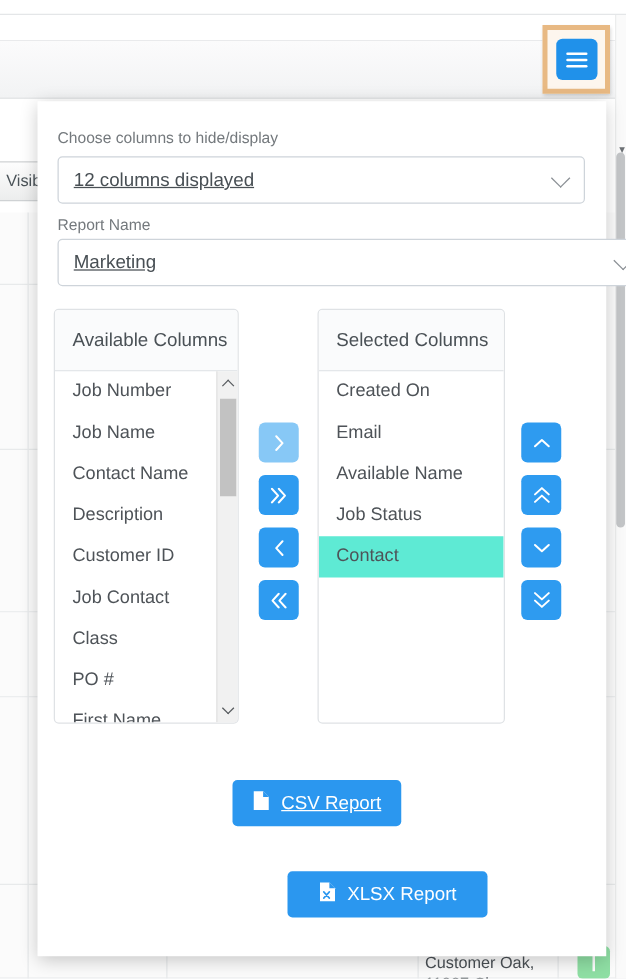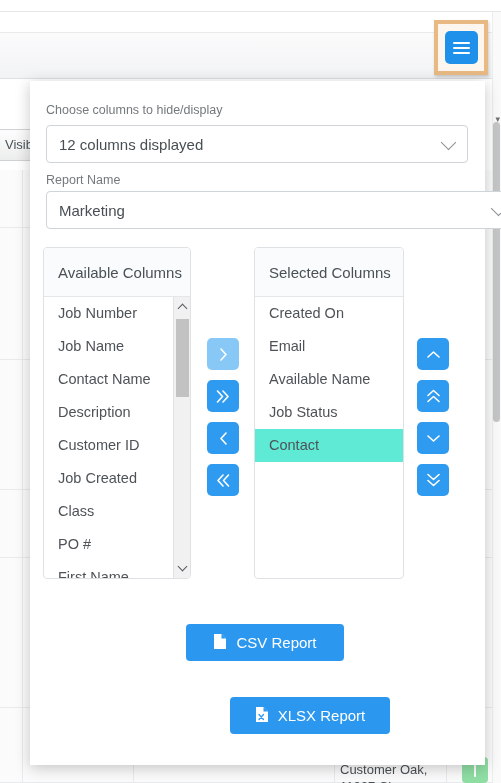--- a/index.html
+++ b/index.html
@@ -115,21 +115,21 @@
     line-height: 14px; white-space: nowrap; text-align: right;
   }
   .select-box {
     position: absolute;
     background: #ffffff;
     border: 1px solid #ced4da; border-radius: 4px;
     cursor: pointer;
   }
   .select-box .val {
     position: absolute; left: 12px; top: 50%; transform: translateY(-50%);
-    font-size: 15px; color: #484f54; white-space: nowrap;
+    font-size: 15px; color: #484f54; white-space: nowrap; text-decoration: underline;
   }
   .select-box .chev {
     position: absolute; right: 13px; top: 50%;
     width: 11px; height: 11px; margin-top: -7px;
     border-right: 1.6px solid #8a8f94;
     border-bottom: 1.6px solid #8a8f94;
     transform: rotate(45deg);
   }
 
   
@@ -265,21 +265,21 @@
     </div>
 
     <div class="list-panel" style="left:13px;top:166px;width:148px;height:332px;">
       <div class="list-head">Available Columns</div>
       <div class="list-body">
         <div class="list-item">Job Number</div>
         <div class="list-item">Job Name</div>
         <div class="list-item">Contact Name</div>
         <div class="list-item">Description</div>
         <div class="list-item">Customer ID</div>
-        <div class="list-item">Job Created</div>
+        <div class="list-item">Job Contact</div>
         <div class="list-item">Class</div>
         <div class="list-item">PO #</div>
         <div class="list-item">First Name</div>
       </div>
       <div class="inner-sb">
         <div class="inner-sb-up">
             <span class="sb-caret up"></span>
           </div>
         <div class="inner-sb-thumb"></div>
         <div class="inner-sb-down">
@@ -334,21 +334,21 @@
       <svg width="13" height="9" viewBox="0 0 13 9" aria-hidden="true">
           <path d="M1 2 L6.5 7 L12 2" fill="none" stroke="#ffffff" stroke-width="1.6" stroke-linecap="round" stroke-linejoin="round"></path>
         </svg>
     </div>
     <div class="xbtn" style="left:387px;top:383px;">
       <svg width="13" height="14" viewBox="0 0 13 14" aria-hidden="true">
           <path d="M1 1.5 L6.5 6.5 L12 1.5 M1 7.5 L6.5 12.5 L12 7.5" fill="none" stroke="#ffffff" stroke-width="1.6" stroke-linecap="round" stroke-linejoin="round"></path>
         </svg>
     </div>
 
-    <div class="report-btn" style="left:156px;top:543px;width:158px;">
+    <div class="report-btn" style="left:156px;top:543px;width:135px;text-decoration:underline;">
       <span class="ficon">
         <svg width="14" height="17" viewBox="0 0 14 17" aria-hidden="true">
           <path d="M1 1 h7.5 L13 5.5 V16 H1 Z" fill="#ffffff"></path>
           <path d="M8.5 1 V5.5 H13" fill="#2b97ef"></path>
         </svg>
       </span>
       <span>CSV Report</span>
     </div>
 
     <div class="report-btn" style="left:156px;top:616px;width:160px;margin-left:44px;">

